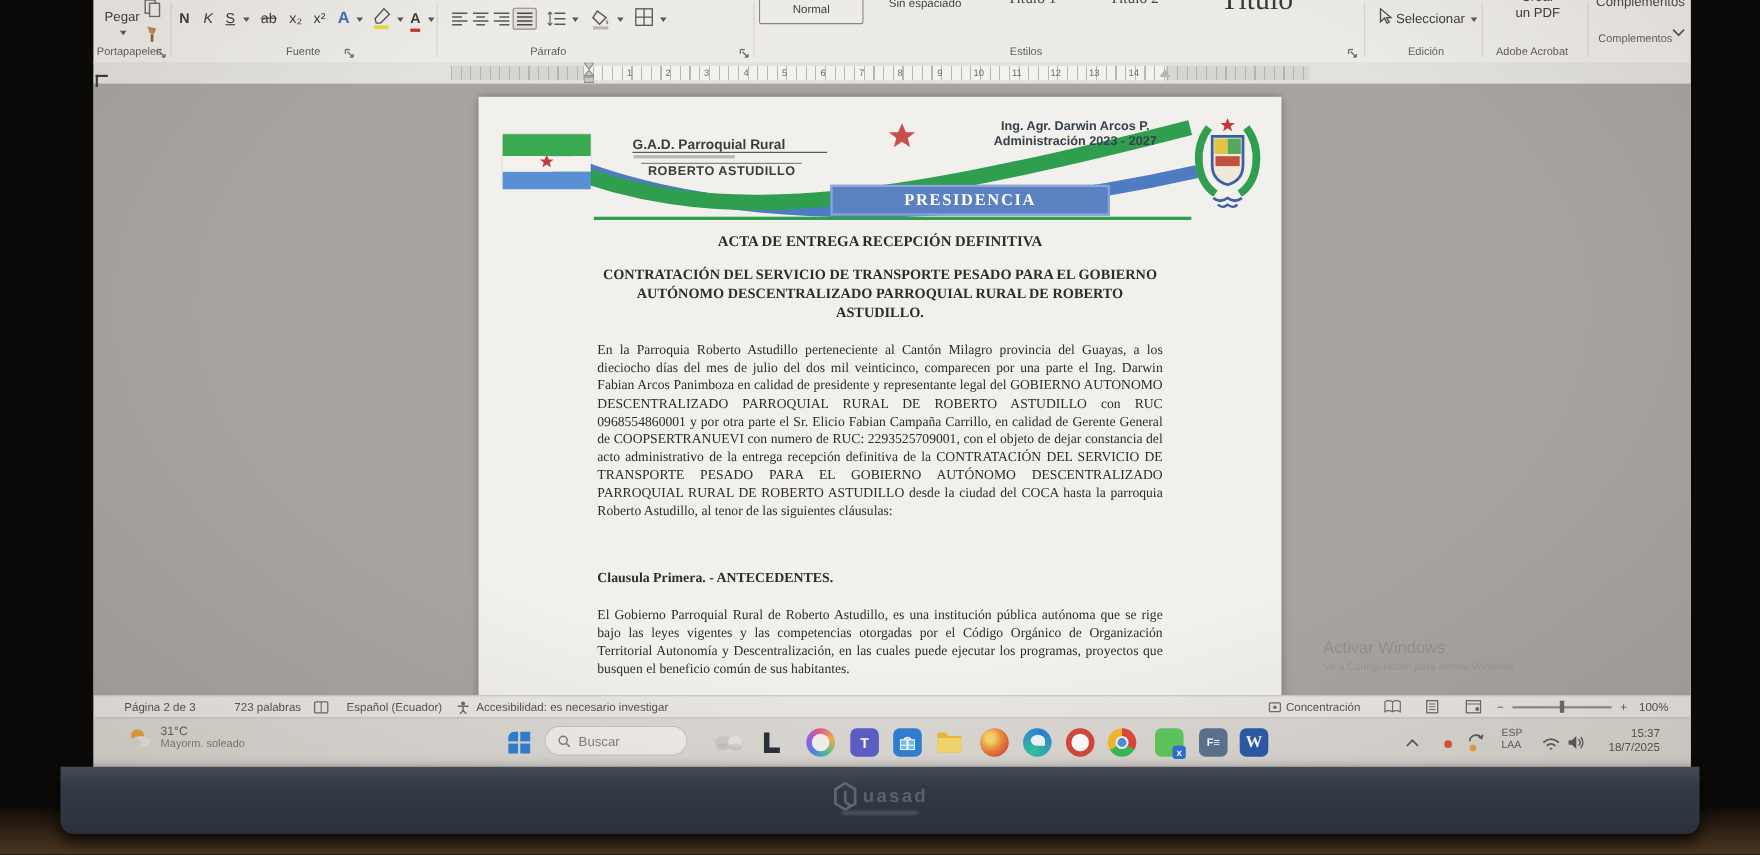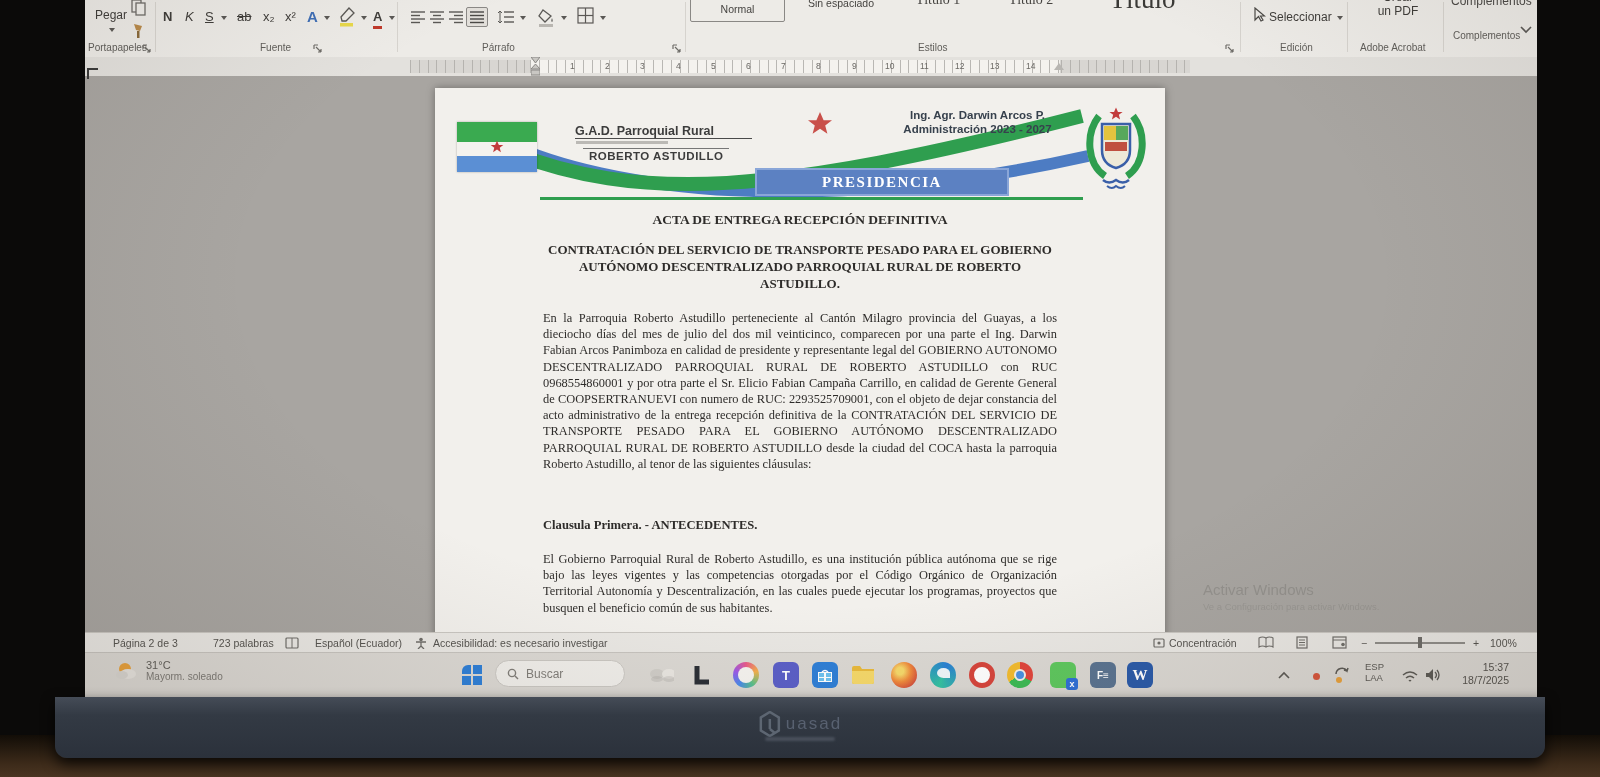--- a/index.html
+++ b/index.html
@@ -6,21 +6,21 @@
   .photo{position:relative;width:1600px;height:777px;overflow:hidden;
          font-family:"Liberation Sans","DejaVu Sans",sans-serif;background:#0b0a09;}
   
   .desk{position:absolute;left:0;top:735px;width:1600px;height:42px;
         background:linear-gradient(#120d07,#3d2b1a 70%,#4a3522);}
   .bezel{position:absolute;left:55px;top:697px;width:1490px;height:61px;
          background:linear-gradient(#454c57,#333a44 30%,#2b313b);
          border-radius:0 0 12px 12px;box-shadow:0 6px 14px rgba(0,0,0,.8);}
   .brand{position:absolute;left:50%;top:14px;transform:translateX(-50%);
          display:flex;align-items:center;gap:4px;color:#5d6672;}
-  .brand-text{font-size:17px;font-weight:normal;letter-spacing:2px;color:#586170;}
+  .brand-text{font-size:17px;font-weight:bold;letter-spacing:2px;color:#586170;}
   .brand-caption{position:absolute;left:50%;top:40px;transform:translateX(-50%);
          width:70px;height:4px;background:#49505b;border-radius:2px;filter:blur(1px);}
   
   .screen{position:absolute;left:85px;top:0;width:1452px;height:698px;background:#e9e7e3;overflow:hidden;}
   .screen::after{content:"";position:absolute;inset:0;pointer-events:none;
       background:radial-gradient(ellipse at 50% 40%,rgba(255,255,255,0) 55%,rgba(60,50,40,.12) 100%);}
   
   .ribbon{position:absolute;left:0;top:0;width:1452px;height:57px;background:#edebe7;
           overflow:hidden;border-bottom:1px solid #cfccc7;}
   .rdiv{position:absolute;top:2px;width:1px;height:50px;background:#d6d3ce;}

